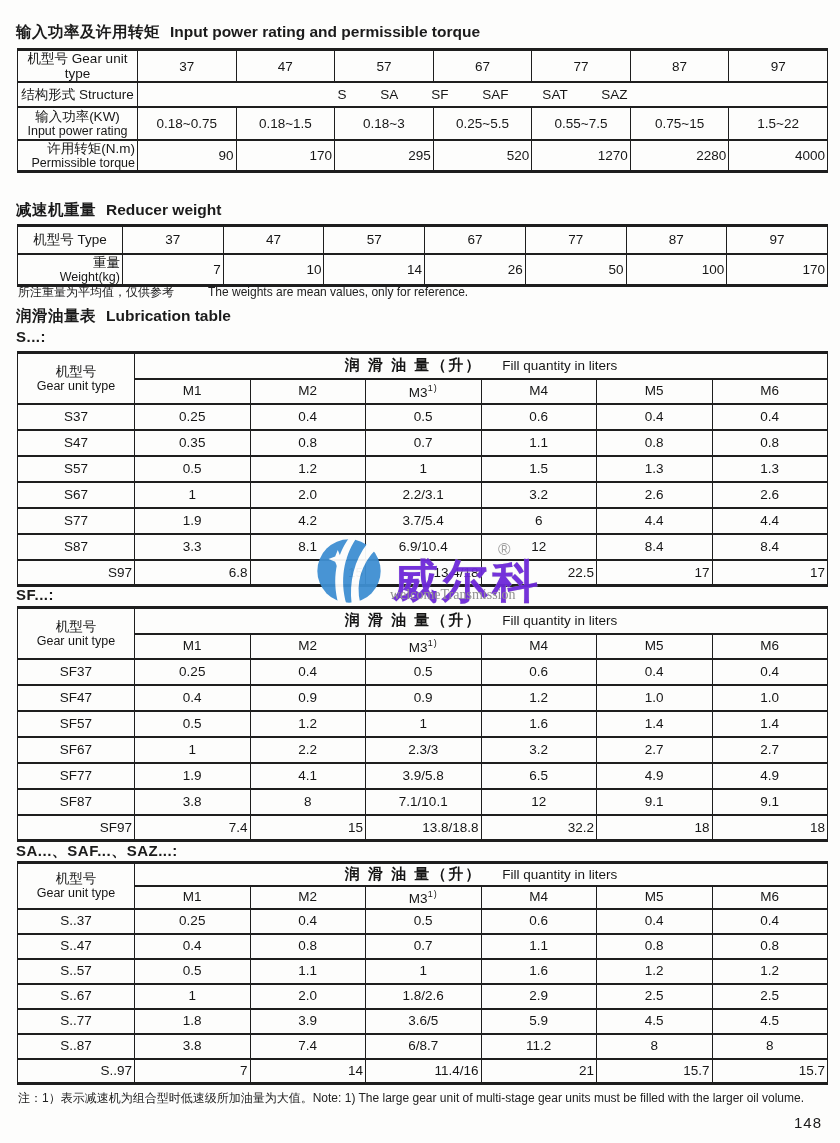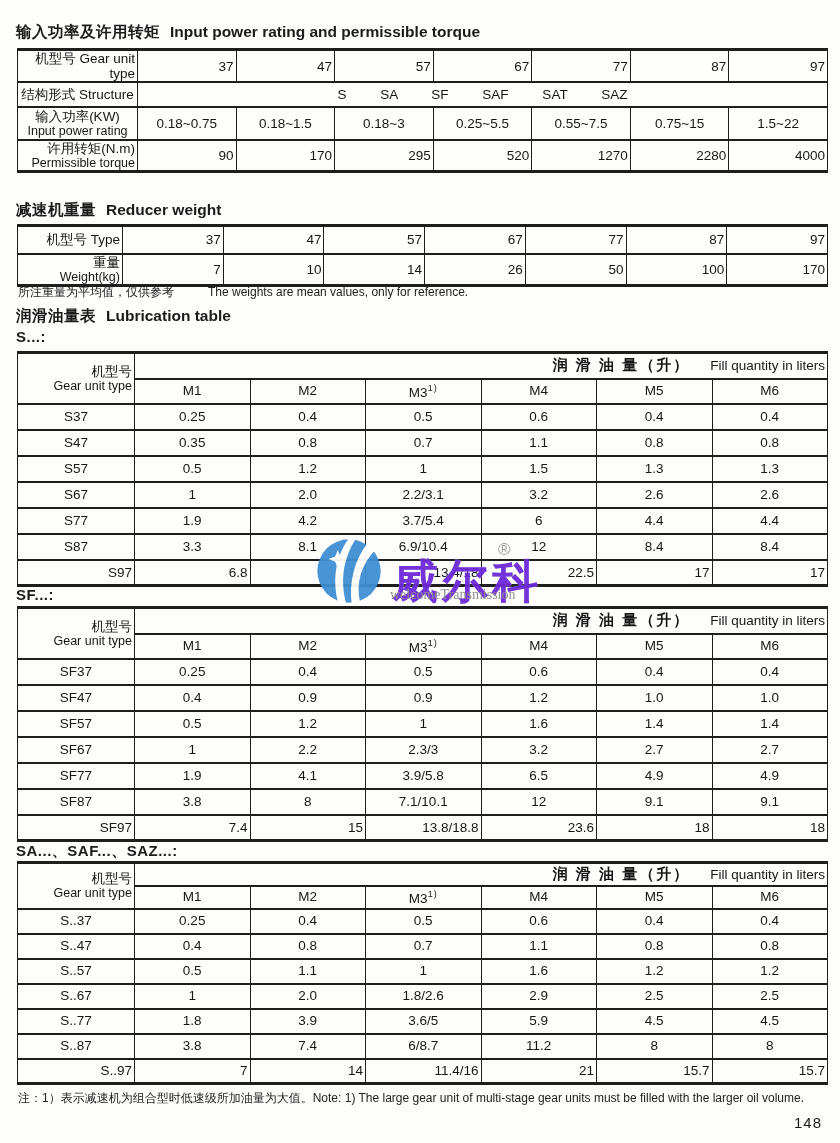--- a/index.html
+++ b/index.html
@@ -15,21 +15,21 @@
   table.tbl{
     position:absolute;left:17px;width:811px;
     border-collapse:collapse;table-layout:fixed;background:transparent;
   }
   table.tbl td{
     border:1px solid #1e1e1e;border-top-width:2px;border-bottom-width:2px;
     text-align:center;vertical-align:middle;
     font-size:13.5px;padding:0 2px;line-height:1.12;color:#161616;
     overflow:hidden;
   }
-  table.tbl tr:first-child td{border-top-width:3px;text-align:right;}
+  table.tbl tr:first-child td{border-top-width:3px;}
   table.tbl tr:last-child td{border-bottom-width:3px;text-align:right;}
   td.lbl{font-size:13px;}
   td.lbl .l2{font-size:12.5px;}
   td.structure-cell{word-spacing:30px;font-size:14.5px;}
   td.fill-head{font-size:13.5px;}
   td.fill-head .zh{font-weight:bold;font-size:15px;letter-spacing:2px;}
   td.fill-head .en{margin-left:20px;}
   td.mcol{font-size:14px;}
   td.mcol sup{font-size:9px;vertical-align:super;letter-spacing:1px;}
   td.model-cell{font-size:14px;}
@@ -337,21 +337,21 @@
           <td>7.1/10.1</td>
           <td>12</td>
           <td>9.1</td>
           <td>9.1</td>
         </tr>
         <tr class="datarow">
           <td class="model-cell">SF97</td>
           <td>7.4</td>
           <td>15</td>
           <td>13.8/18.8</td>
-          <td>23.6</td>
+          <td>32.2</td>
           <td>18</td>
           <td>18</td>
         </tr>
       </tbody>
   </table>
 
   <div class="series-label" style="top:842px">SA...、SAF...、SAZ...:</div>
   <table class="tbl lube lube-sa" style="top:861px">
     <colgroup>
         <col style="width:117px">

